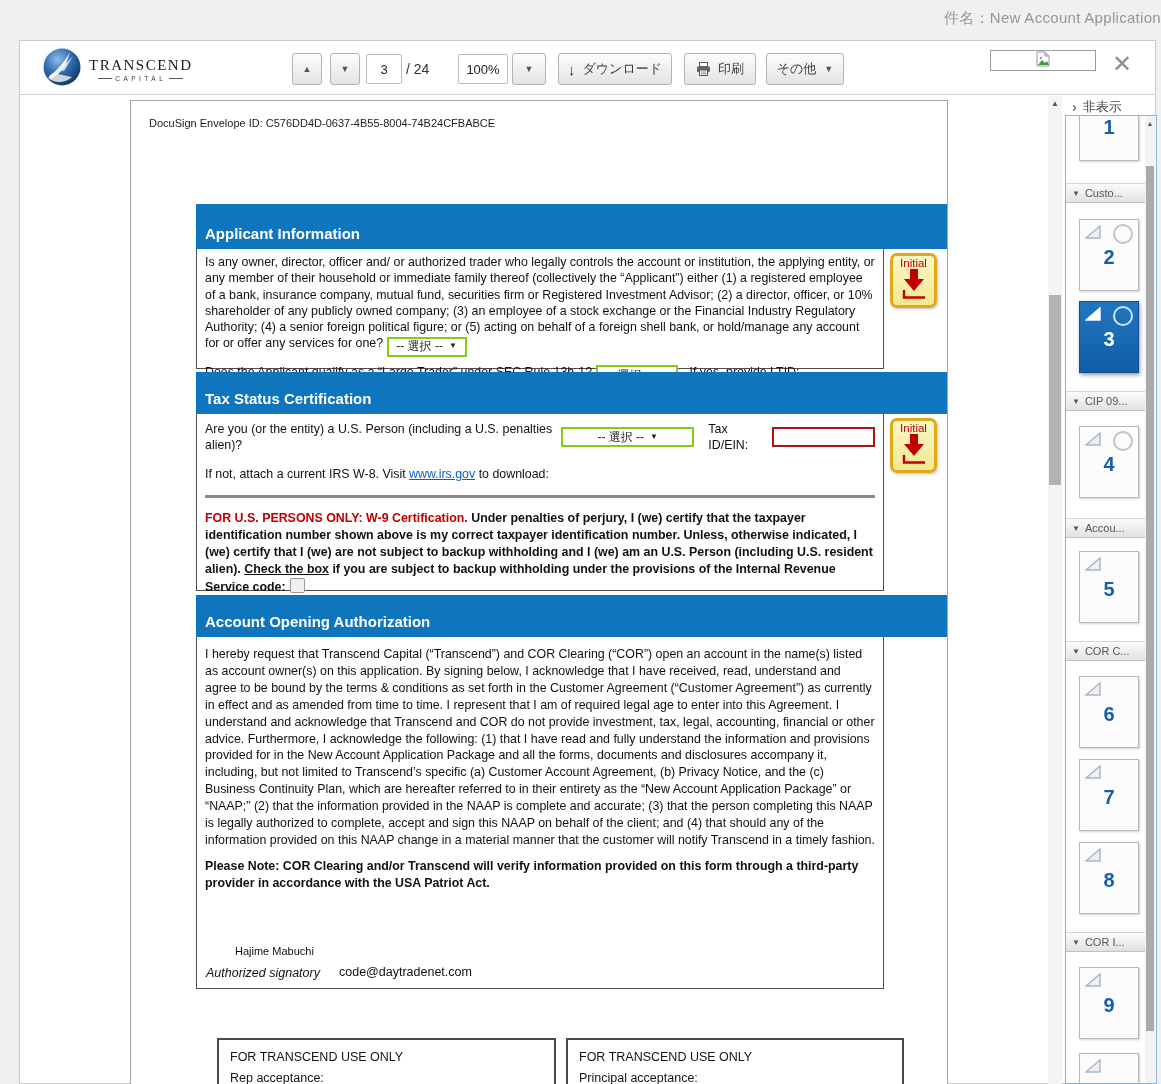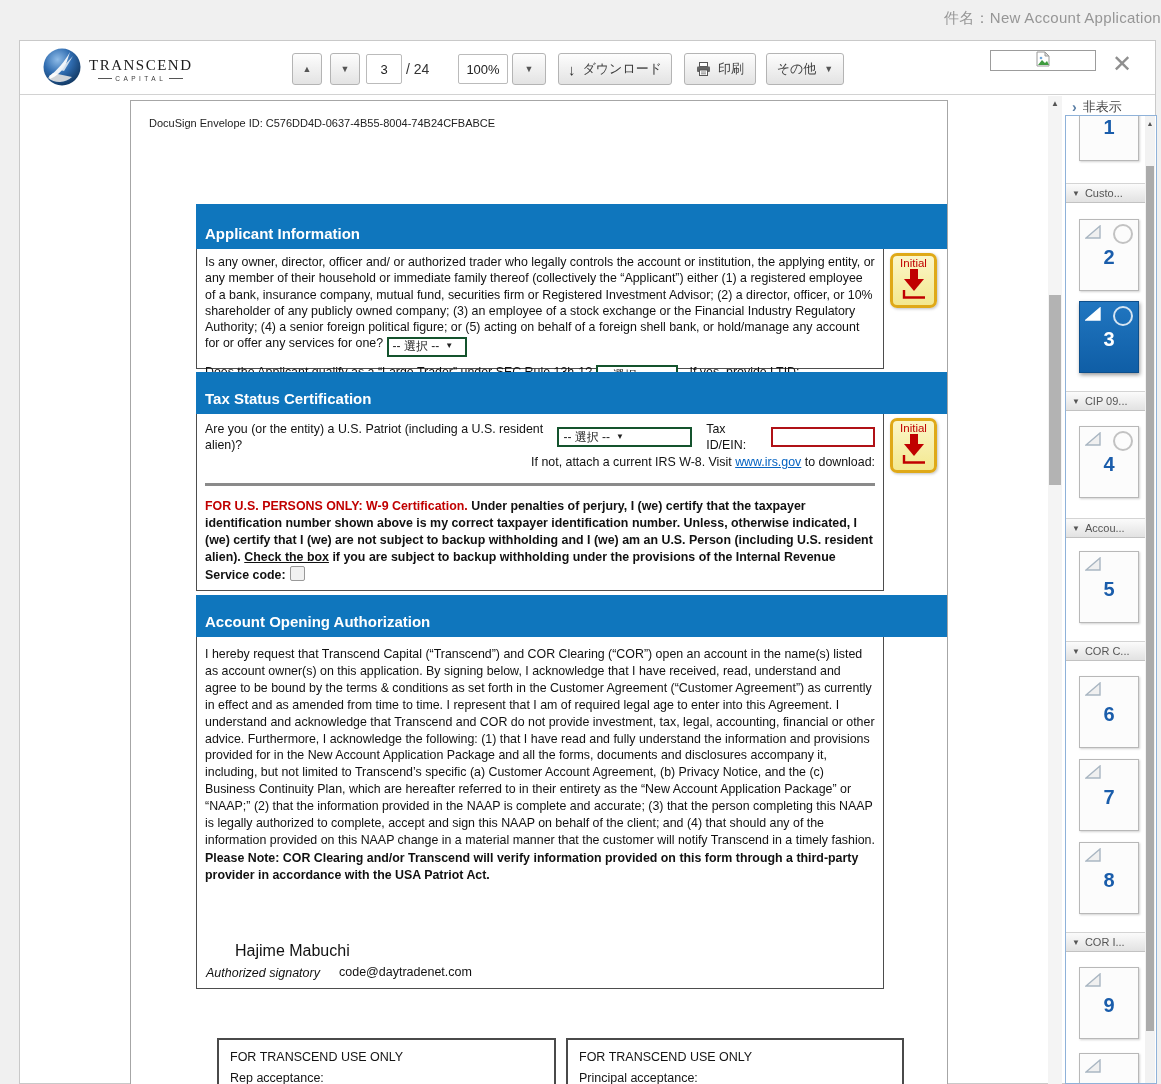--- a/index.html
+++ b/index.html
@@ -60,48 +60,48 @@
     position:absolute;left:65px;width:772px;height:45px;background:#0f76bd;
     color:#fff;font-weight:bold;font-size:15px;
     display:flex;align-items:flex-end;padding:0 0 7px 9px;box-sizing:border-box;
   }
   .sec-body{
     position:absolute;left:65px;width:688px;box-sizing:border-box;
     border:1px solid #4d4d4d;border-top:none;
     padding:5px 8px 0 8px;font-size:12.4px;line-height:16.3px;color:#111;
   }
   .red-select{
-    display:inline-flex;align-items:center;justify-content:flex-start;
-    border:2px solid #14532d;background:#fff;height:16px;padding:0 4px;
+    display:inline-flex;align-items:center;justify-content:center;
+    border:2px solid #84cc16;background:#fff;height:16px;padding:0 4px;
     font-size:12px;color:#222;vertical-align:-3px;box-sizing:content-box;cursor:default;
   }
   .red-select .sel-caret{font-size:8px;color:#222;margin-left:6px;}
   .red-input{
     display:inline-block;border:2px solid #b01116;background:#fff;height:16px;
     vertical-align:-3px;box-sizing:content-box;
   }
   .lt-row{margin-top:7px;}
   .ltid{margin-left:12px;}
   .tax-row{display:flex;align-items:center;margin-top:2px;}
   .taxid-label{margin-left:14px;}
-  .w8-line{margin-top:0;text-align:right;}
+  .w8-line{margin-top:12px;}
   a.irs-link{color:#0563c1;text-decoration:underline;}
   .divider{height:3px;background:#8a8a8a;margin-top:13px;}
   .w9{margin-top:12px;font-weight:bold;line-height:17px;}
   .w9-red{color:#c00000;}
   .w9-u{text-decoration:underline;}
   .checkbox{
     display:inline-block;width:13px;height:13px;background:#f1f1f1;
     border:1px solid #999;border-radius:2px;vertical-align:-2px;margin-left:4px;cursor:default;
   }
   .sel-type{margin-top:10px;font-weight:bold;}
   .auth-body{line-height:16.9px;}
   .auth-para{margin-top:4px;}
-  .auth-note,.auth-arb{margin-top:1px;font-weight:bold;line-height:17px;}
-  .sig-name{position:absolute;left:38px;bottom:28px;font-size:16px;}
+  .auth-note,.auth-arb{margin-top:9px;font-weight:bold;line-height:17px;}
+  .sig-name{position:absolute;left:38px;bottom:28px;font-size:11px;}
   .sig-label{position:absolute;left:9px;bottom:6px;font-size:12.5px;font-style:italic;}
   .sig-email{position:absolute;left:142px;bottom:7px;font-size:12.5px;}
   .use-box{
     position:absolute;top:937px;height:70px;box-sizing:border-box;
     border:2px solid #4a4a4a;background:#fff;padding:7px 0 0 11px;
     font-size:12.5px;color:#141414;line-height:21px;
   }
   
   .initial-tag{
     position:absolute;left:890px;width:47px;height:55px;box-sizing:border-box;
@@ -249,21 +249,21 @@
       <span>Does the Applicant qualify as a “Large Trader” under SEC Rule 13h-1? </span><span class="red-select" style="width:70px;">
           <span>-- 選択 --</span>
           <span class="sel-caret">▼</span>
         </span><span class="ltid">If yes, provide LTID:</span>
     </div>
   </div>
 
   <div class="sec-bar" style="top:271px;height:42px;">Tax Status Certification</div>
   <div class="sec-body" style="top:313px;height:177px;">
     <div class="tax-row">
-      <span>Are you (or the entity) a U.S. Patriot (including a U.S. resident alien)? </span>
+      <span>Are you (or the entity) a U.S. Person (including a U.S. penalties alien)? </span>
         <span class="red-select" style="width:132px;">
           <span>-- 選択 --</span>
           <span class="sel-caret">▼</span>
         </span>
       <span class="taxid-label">Tax ID/EIN:</span>
       <span class="red-input" style="width:108px;margin-left:6px;"></span>
     </div>
     <div class="w8-line">
       <span>If not, attach a current IRS W-8. Visit </span><a class="irs-link" href="#">www.irs.gov</a><span> to download:</span>
     </div>

